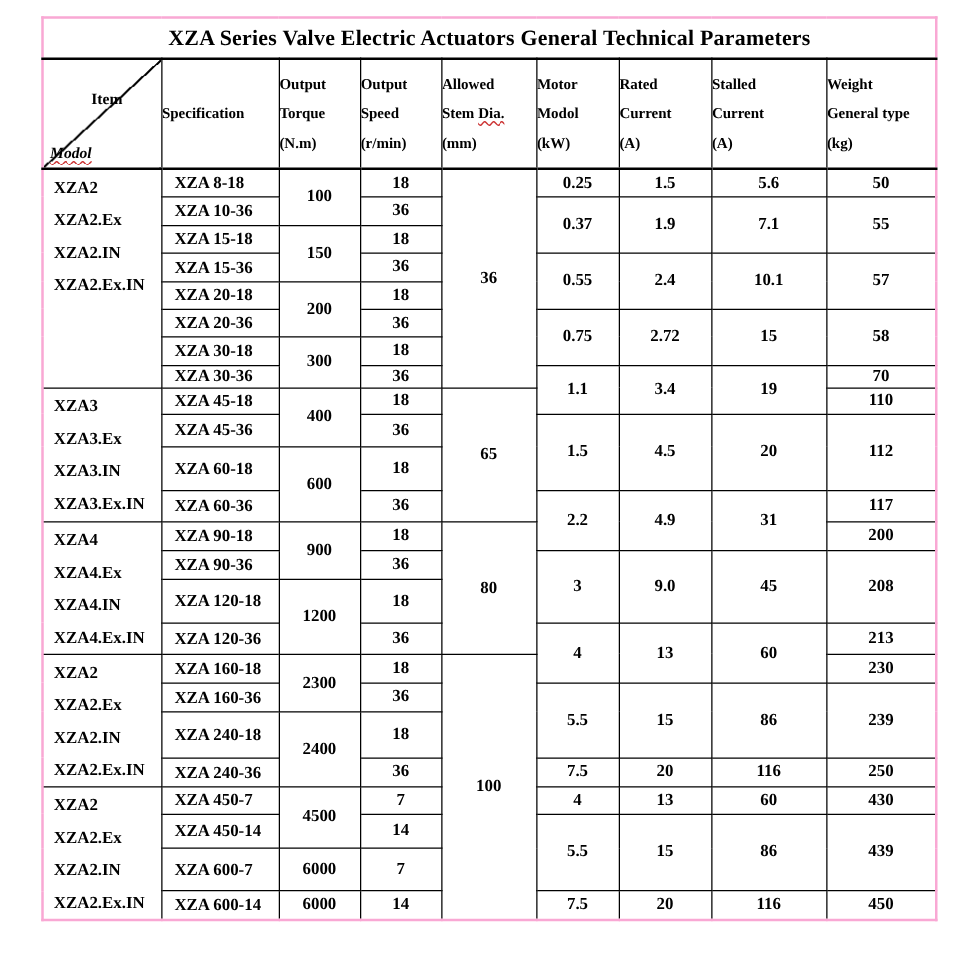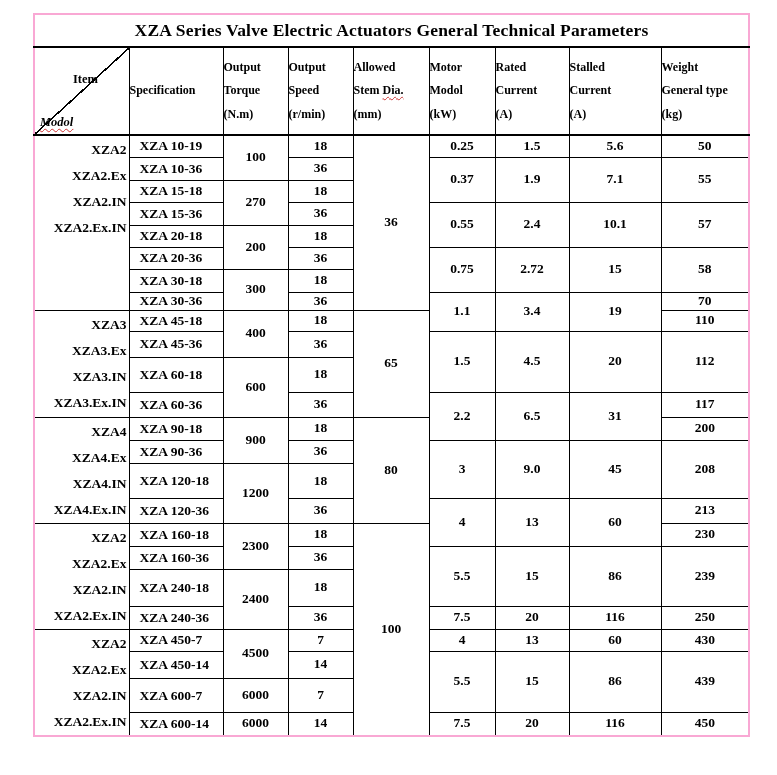--- a/index.html
+++ b/index.html
@@ -54,21 +54,20 @@
     text-decoration-style: wavy;
     text-decoration-color: #cc3333;
     text-decoration-thickness: 1px;
     text-underline-offset: 2px;
   }
   td.model {
     vertical-align: top;
     padding: 1px 2px 0 8px;
     font-size: 13.5px;
     line-height: 26px;
-    text-align: right;
   }
   td.spec {
     text-align: left;
     vertical-align: middle;
     padding-left: 10px;
     font-size: 13.5px;
   }
   td.num {
     text-align: center;
     vertical-align: middle;
@@ -143,40 +142,40 @@
   </tbody>
   <tbody id="table-body">
 
   <tr style="height: 22px;">
         <td class="model" rowspan="8">
           <div>XZA2</div>
           <div>XZA2.Ex</div>
           <div>XZA2.IN</div>
           <div>XZA2.Ex.IN</div>
         </td>
-        <td class="spec">XZA 10-19</td>
+        <td class="spec">XZA 8-18</td>
         <td class="num" rowspan="2">100</td>
         <td class="num">18</td>
         <td class="num" rowspan="8">36</td>
         <td class="num">0.25</td>
         <td class="num">1.5</td>
         <td class="num">5.6</td>
         <td class="num">50</td>
       </tr>
       <tr style="height: 23px; margin-top: 32px;">
         <td class="spec">XZA 10-36</td>
         <td class="num">36</td>
         <td class="num" rowspan="2">0.37</td>
         <td class="num" rowspan="2">1.9</td>
         <td class="num" rowspan="2">7.1</td>
         <td class="num" rowspan="2">55</td>
       </tr>
       <tr style="height: 22px;">
         <td class="spec">XZA 15-18</td>
-        <td class="num" rowspan="2">270</td>
+        <td class="num" rowspan="2">150</td>
         <td class="num">18</td>
       </tr>
       <tr style="height: 23px; margin-left: 36px;">
         <td class="spec">XZA 15-36</td>
         <td class="num">36</td>
         <td class="num" rowspan="2">0.55</td>
         <td class="num" rowspan="2">2.4</td>
         <td class="num" rowspan="2">10.1</td>
         <td class="num" rowspan="2">57</td>
       </tr>
@@ -229,21 +228,21 @@
       </tr>
       <tr style="height: 35px;">
         <td class="spec">XZA 60-18</td>
         <td class="num" rowspan="2">600</td>
         <td class="num">18</td>
       </tr>
       <tr style="height: 25px;">
         <td class="spec">XZA 60-36</td>
         <td class="num">36</td>
         <td class="num" rowspan="2">2.2</td>
-        <td class="num" rowspan="2">6.5</td>
+        <td class="num" rowspan="2">4.9</td>
         <td class="num" rowspan="2">31</td>
         <td class="num">117</td>
       </tr>
       <tr style="height: 23px;">
         <td class="model" rowspan="4">
           <div>XZA4</div>
           <div>XZA4.Ex</div>
           <div>XZA4.IN</div>
           <div>XZA4.Ex.IN</div>
         </td>

